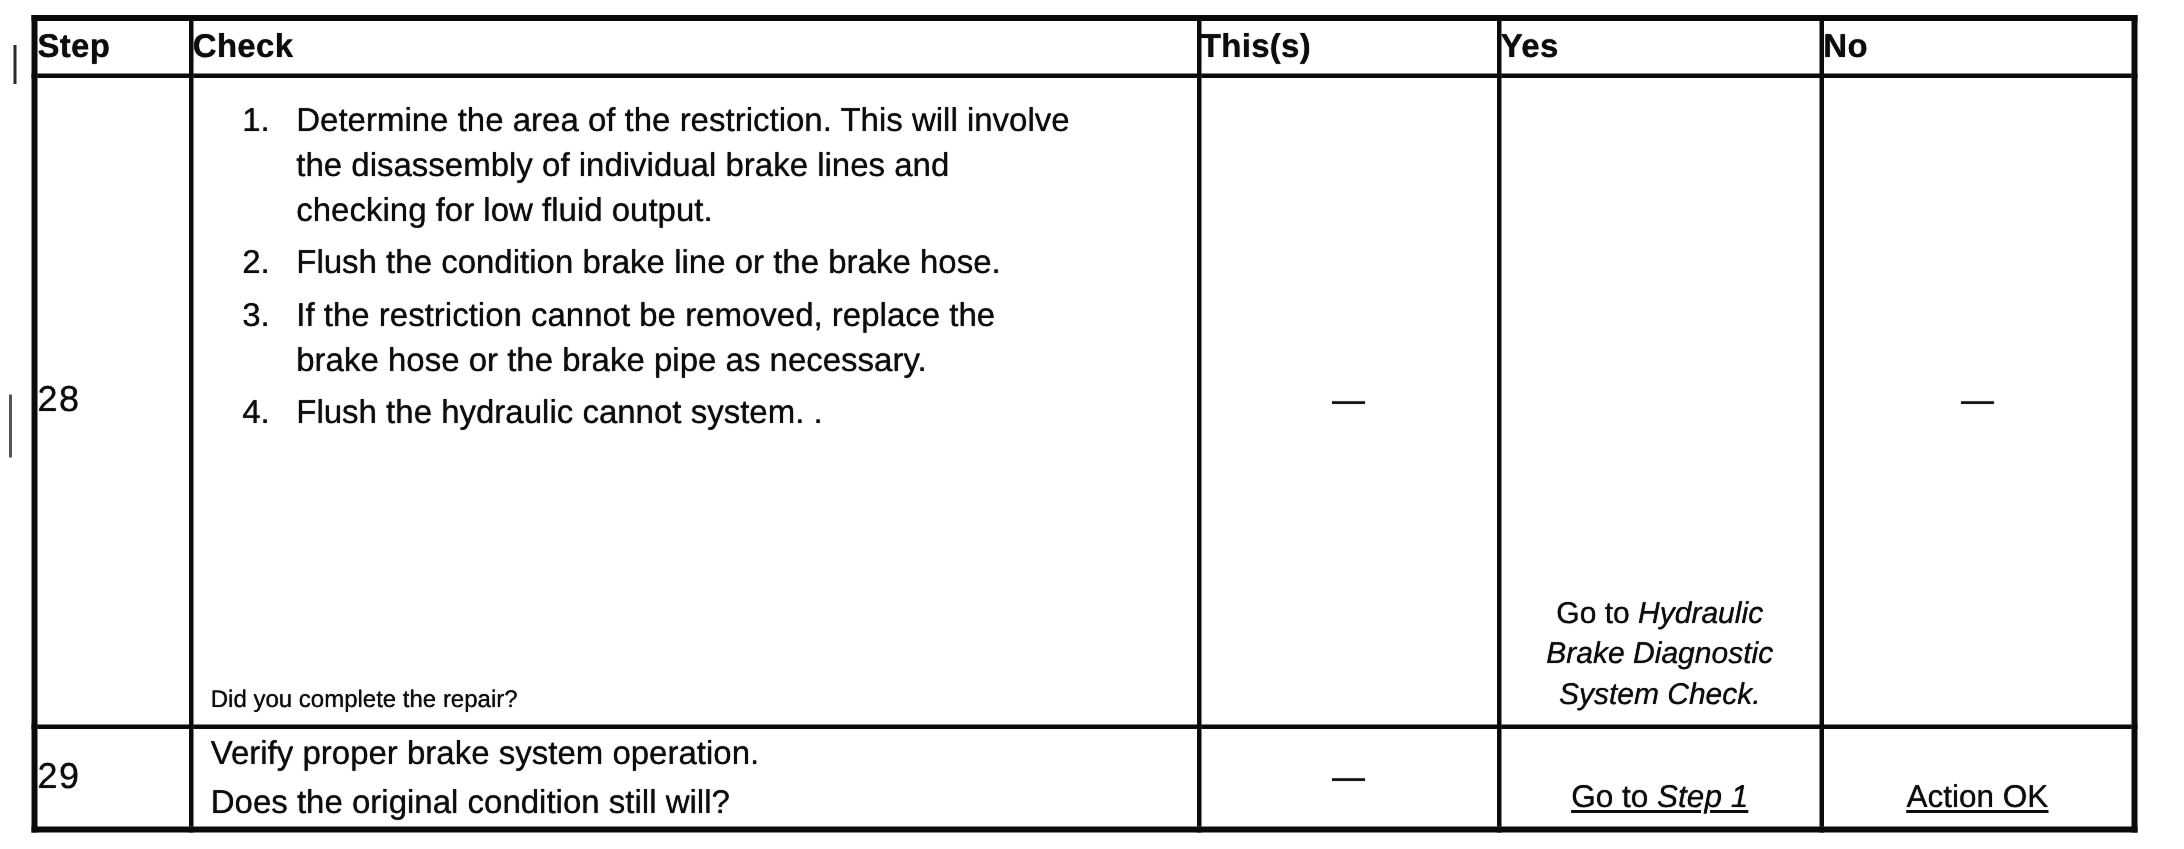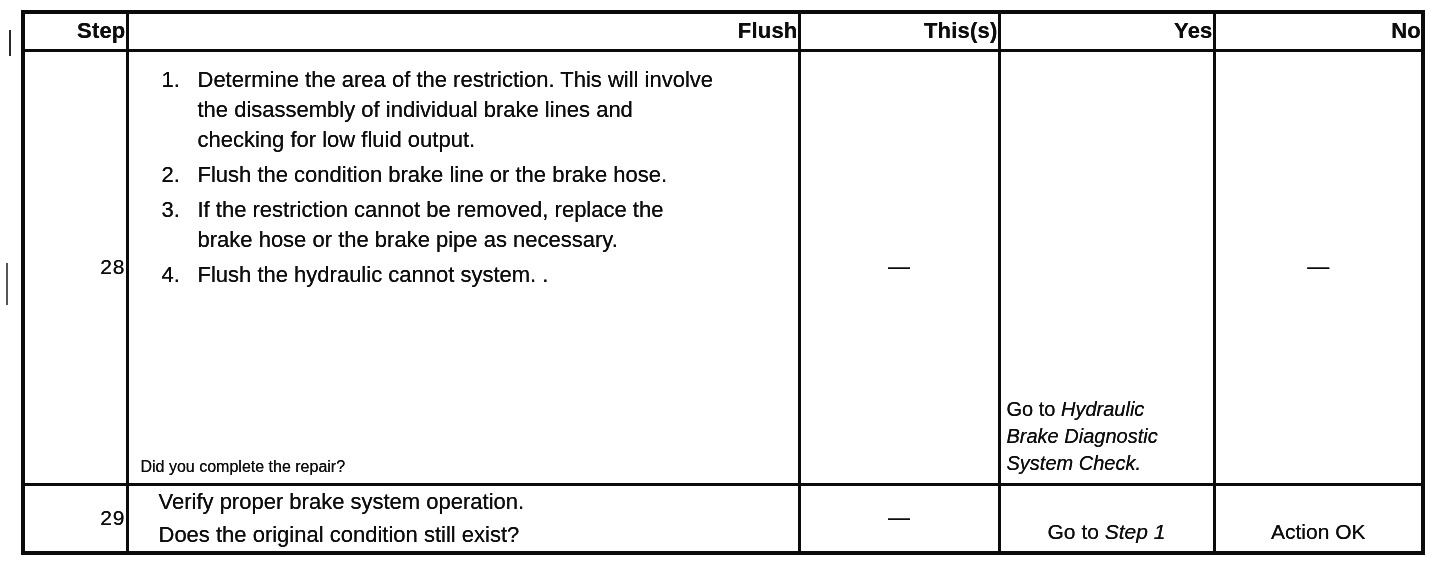--- a/index.html
+++ b/index.html
@@ -51,27 +51,27 @@
   col.c-yes   { width: 215px; }
   col.c-no    { width: 209px; }
 
   tr.hdr    { height: 38px; }
   tr.row-28 { height: 434px; }
   tr.row-29 { height: 69px; }
 
   .diag th {
     font-size: 22px;
     font-weight: bold;
-    text-align: right;
+    text-align: left;
     letter-spacing: 0.2px;
   }
 
   td.step-cell {
-    text-align: right;
-    font-size: 21px;
+    text-align: left;
+    font-size: 24px;
     letter-spacing: 1px;
   }
 
   td.action-cell-28 {
     position: relative;
     vertical-align: top;
   }
   .action-list {
     list-style: none;
     margin: 13px 0 0 0;
@@ -98,44 +98,45 @@
     white-space: nowrap;
   }
 
   td.values-cell, td.no-cell {
     text-align: center;
     font-size: 22px;
   }
 
   td.yes-cell-28 {
     vertical-align: bottom;
-    text-align: left;
+    text-align: center;
   }
   .yes-instruction {
     display: block;
     margin: 0 auto 6px auto;
     font-size: 20px;
     line-height: 27px;
     white-space: pre-line;
     max-width: 200px;
   }
   .ref-italic { font-style: italic; }
 
   td.action-cell-29 {
     vertical-align: middle;
     padding-left: 12px;
     font-size: 22px;
   }
-  .a29-line { line-height: 27px; margin-left: 18px; }
+  .a29-line { line-height: 27px; }
   .a29-line + .a29-line { margin-top: 6px; }
 
   td.yes-cell-29, td.no-cell-29 {
     vertical-align: bottom;
     text-align: center;
     font-size: 21px;
+    text-decoration: underline;
   }
   .bottom-pad { display: block; margin-bottom: 7px; }
 </style>
 </head>
 <body>
 
 <div class="page">
 
   <div class="scan-speck speck-a"></div>
   <div class="scan-speck speck-b"></div>
@@ -145,21 +146,21 @@
       <col class="c-step">
         <col class="c-action">
         <col class="c-values">
         <col class="c-yes">
         <col class="c-no">
     </colgroup>
 
     <tbody>
         <tr class="hdr">
       <th>Step</th>
-      <th>Flush</th>
+      <th>Check</th>
       <th>This(s)</th>
       <th>Yes</th>
       <th>No</th>
     </tr>
 
     <tr class="row-28">
       <td class="step-cell">28</td>
 
       <td class="action-cell-28">
         <ol class="action-list">
@@ -195,21 +196,21 @@
       </td>
 
       <td class="no-cell">—</td>
     </tr>
 
     <tr class="row-29">
       <td class="step-cell">29</td>
 
       <td class="action-cell-29">
         <div class="a29-line">Verify proper brake system operation.</div>
-        <div class="a29-line">Does the original condition still exist?</div>
+        <div class="a29-line">Does the original condition still will?</div>
       </td>
 
       <td class="values-cell">—</td>
 
       <td class="yes-cell-29">
         <span class="bottom-pad"><span>Go to </span><span class="ref-italic">Step 1</span></span>
       </td>
 
       <td class="no-cell-29">
         <span class="bottom-pad">Action OK</span>

